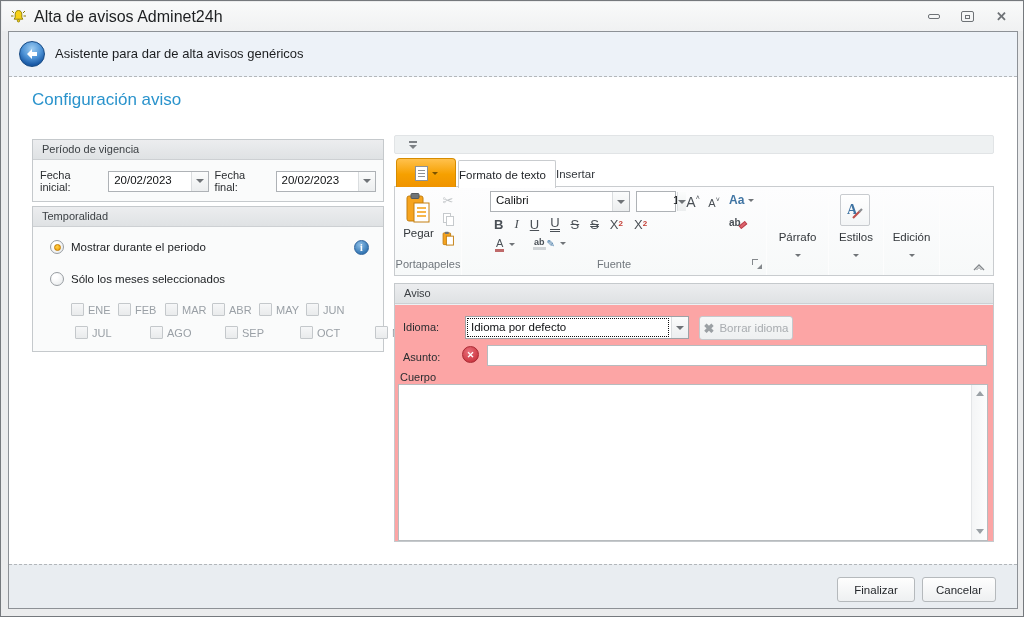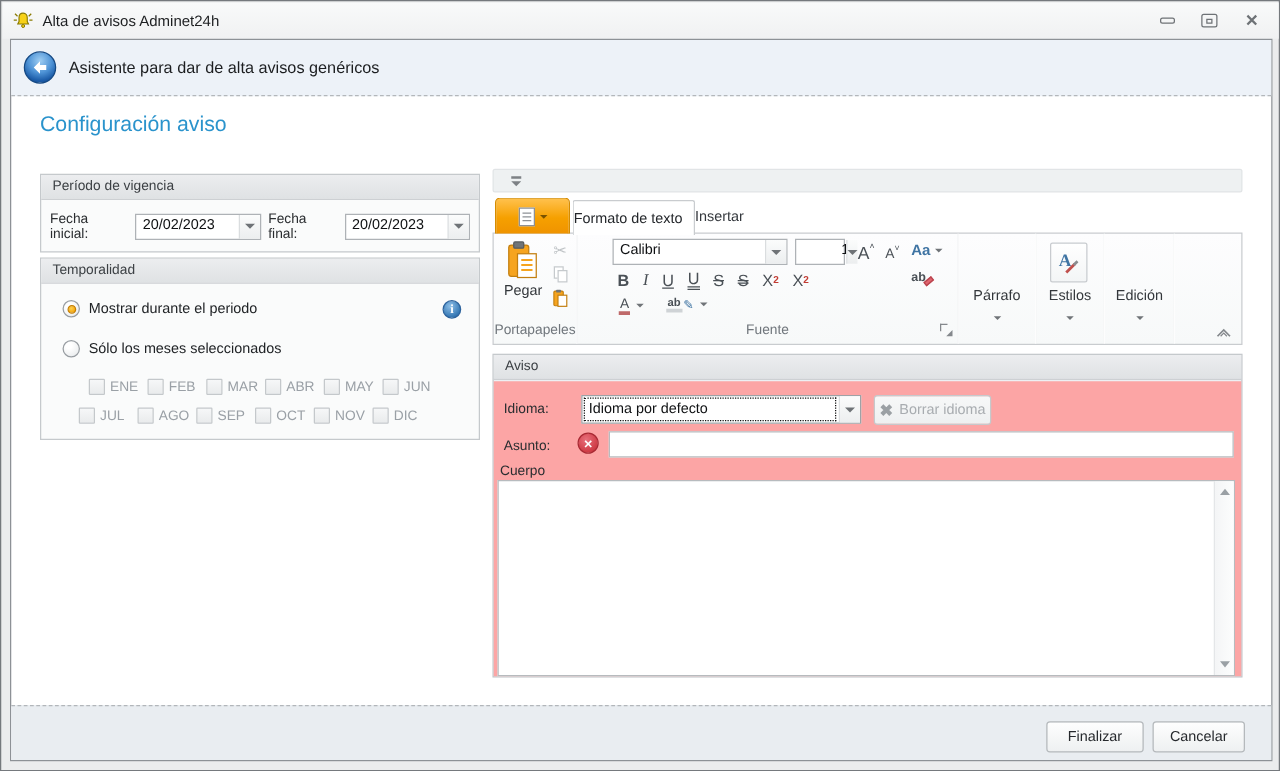--- a/index.html
+++ b/index.html
@@ -1,21 +1,21 @@
 <!DOCTYPE html>
 <html><head>
 <meta charset="utf-8">
 <style>
   html,body{margin:0;padding:0;background:#cfd2d4;font-family:"Liberation Sans",sans-serif;}
   *{box-sizing:border-box;}
   .abs{position:absolute;}
   .window{position:relative;width:1024px;height:617px;background:#ebeced;border:1px solid #75797d;overflow:hidden;}
   
   .titlebar{position:absolute;left:1px;top:1px;width:1022px;height:29px;background:linear-gradient(#f9fafa,#f0f1f2);display:flex;align-items:center;padding-left:8px;}
-  .title-text{font-size:12px;color:#1d1f21;margin-left:7px;}
+  .title-text{font-size:16px;color:#1d1f21;margin-left:7px;}
   .win-ctrls{position:absolute;right:14px;top:0;height:29px;display:flex;align-items:center;gap:17px;}
   .ctrl{width:17px;height:17px;display:flex;align-items:center;justify-content:center;cursor:default;}
   .glyph-min{width:12px;height:5px;border:1px solid #6e7276;border-radius:2px;}
   .glyph-max{width:13px;height:11px;border:1px solid #6e7276;border-radius:2px;display:flex;align-items:center;justify-content:center;}
   .glyph-max i{display:block;width:5px;height:4px;border:1px solid #6e7276;}
   .glyph-close{font-size:13px;color:#6e7276;font-weight:bold;line-height:1;}
   
   .client{position:absolute;left:7px;top:30px;width:1010px;height:578px;border:1px solid #8d9196;background:#fff;}
   .hdr{position:absolute;left:0;top:0;width:1008px;height:45px;background:#edf2f8;border-bottom:1px dashed #b3b7bb;}
   .back-btn{position:absolute;left:10px;top:9px;width:26px;height:26px;border-radius:50%;
@@ -188,21 +188,21 @@
           </span>
         <span class="month">
             <i class="checkbox"></i>
             <span>MAY</span>
           </span>
         <span class="month">
             <i class="checkbox"></i>
             <span>JUN</span>
           </span>
       </div>
-      <div class="abs" style="left:30px;top:119px;display:flex;">
+      <div class="abs" style="left:42px;top:119px;display:flex;gap:28px;">
         <span class="month">
             <i class="checkbox"></i>
             <span>JUL</span>
           </span>
         <span class="month">
             <i class="checkbox"></i>
             <span>AGO</span>
           </span>
         <span class="month">
             <i class="checkbox"></i>

